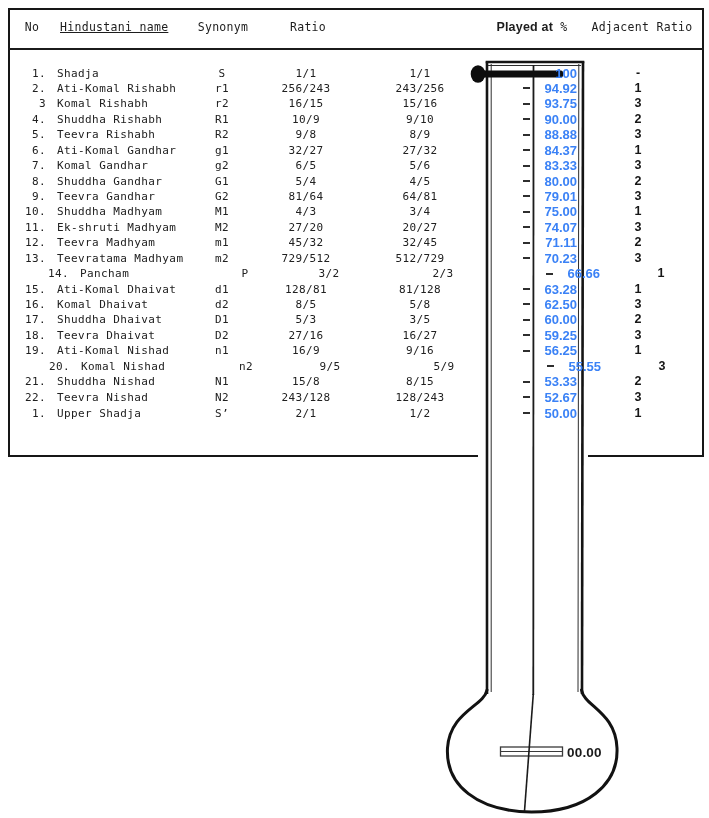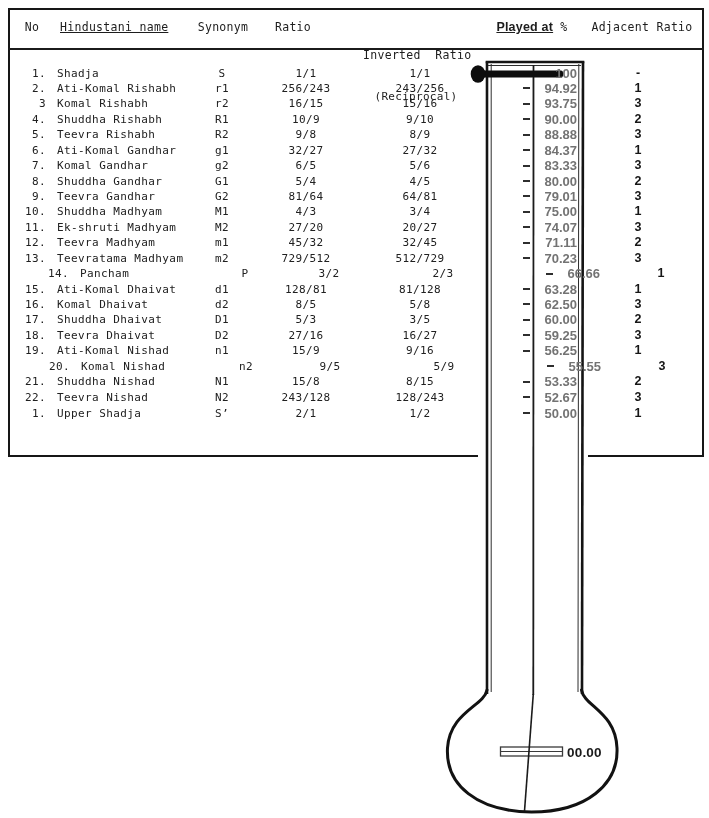--- a/index.html
+++ b/index.html
@@ -19,40 +19,40 @@
   .bottom-seg.right { left:588px; width:116px; }
   .sep { position:absolute; left:8px; top:48px; width:696px; height:2px; background:#1b1b1b; }
 
   
   .h { position:absolute; top:20px; font-size:11.5px; line-height:14px;
        letter-spacing:0.3px; white-space:pre; color:#1d1d1d; }
   .h.center { text-align:center; }
   .h-no   { left:17px;  width:30px;  text-align:center; }
   .h-name { left:60px;text-decoration:underline; }
   .h-syn  { left:192px; width:62px; }
-  .h-ratio{ left:260px; width:66px; }
+  .h-ratio{ left:275px; width:66px; }
   .h-inv  { left:363px; width:106px; }
   .h-inv .sub { font-size:11px; }
   .h-pct  { left:480px; width:104px; }
-  .h-pct .b { font:bold 12.5px "Liberation Sans", sans-serif; letter-spacing:0.2px;text-decoration:underline; }
+  .h-pct .b { font:bold 12.5px "Liberation Sans", sans-serif; letter-spacing:0.2px; }
   .h-adj  { left:589px; width:106px; }
 
   
   .rows { position:absolute; left:0; top:0; width:709px; height:818px; }
   .row  { position:absolute; left:0; width:709px; height:15px; }
   .c { position:absolute; top:0; line-height:15px; font-size:11px;
        letter-spacing:0.4px; white-space:pre; color:#202020; }
   .c.no    { left:17px;  width:29px; text-align:right; }
   .c.name  { left:57px; }
   .c.syn   { left:195px; width:54px; text-align:center; }
   .c.ratio { left:268px; width:76px; text-align:center; }
   .c.inv   { left:378px; width:84px; text-align:center; }
   .c.pct   { left:531px; width:46px; text-align:right;
              font:bold 13px "Liberation Sans", sans-serif; line-height:15px;
-             letter-spacing:0; color:#737373; }
+             letter-spacing:0; color:#3b82f6; }
   .c.adj   { left:621px; width:34px; text-align:center;
              font:bold 12.5px "Liberation Sans", sans-serif; line-height:15px;
              letter-spacing:0; color:#161616; }
   .tick { position:absolute; left:523px; top:6.5px; width:7px; height:2px; background:#2e2e2e; }
 
   
   .instrument { position:absolute; left:0; top:0; width:709px; height:818px; pointer-events:none; }
   .bridge-label {
     position:absolute; left:567px; top:745px; width:60px;
     font:bold 13.5px "Liberation Sans", sans-serif; color:#1a1a1a; letter-spacing:0.2px;
@@ -64,24 +64,20 @@
 <div class="page">
 
   <div class="table-box"></div>
   <div class="bottom-seg left"></div>
   <div class="bottom-seg right"></div>
 
   <div class="h h-no">No</div>
   <div class="h h-name">Hindustani name</div>
   <div class="h h-syn center">Synonym</div>
   <div class="h h-ratio center">Ratio</div>
-  <div class="h h-inv center">
-    <div>Inverted  Ratio</div>
-    <div class="sub">(Reciprocal)</div>
-  </div>
   <div class="h h-pct center"><span class="b">Played at</span> <span>%</span></div>
   <div class="h h-adj center">Adjacent Ratio</div>
   <div class="sep"></div>
 
   <svg class="instrument" viewBox="0 0 709 818" xmlns="http://www.w3.org/2000/svg">
 
     <line x1="487" y1="61.5" x2="487" y2="694" stroke="#141414" stroke-width="2.6"></line>
     <line x1="491.2" y1="64" x2="491.2" y2="692" stroke="#2d2d2d" stroke-width="1"></line>
     <line x1="583" y1="61.5" x2="582" y2="694" stroke="#141414" stroke-width="2.6"></line>
     <line x1="578.8" y1="64" x2="578" y2="692" stroke="#2d2d2d" stroke-width="1"></line>
@@ -279,21 +275,21 @@
       <span class="c ratio">27/16</span>
       <span class="c inv">16/27</span>
       <span class="tick"></span>
       <span class="c pct">59.25</span>
       <span class="c adj">3</span>
     </div>
       <div class="row" style="top: 343.2px;">
       <span class="c no">19.</span>
       <span class="c name">Ati-Komal Nishad</span>
       <span class="c syn">n1</span>
-      <span class="c ratio">15/9</span>
+      <span class="c ratio">16/9</span>
       <span class="c inv">9/16</span>
       <span class="tick"></span>
       <span class="c pct">56.25</span>
       <span class="c adj">1</span>
     </div>
       <div class="row" style="top: 358.7px; margin-left: 24px;">
       <span class="c no">20.</span>
       <span class="c name">Komal Nishad</span>
       <span class="c syn">n2</span>
       <span class="c ratio">9/5</span>

